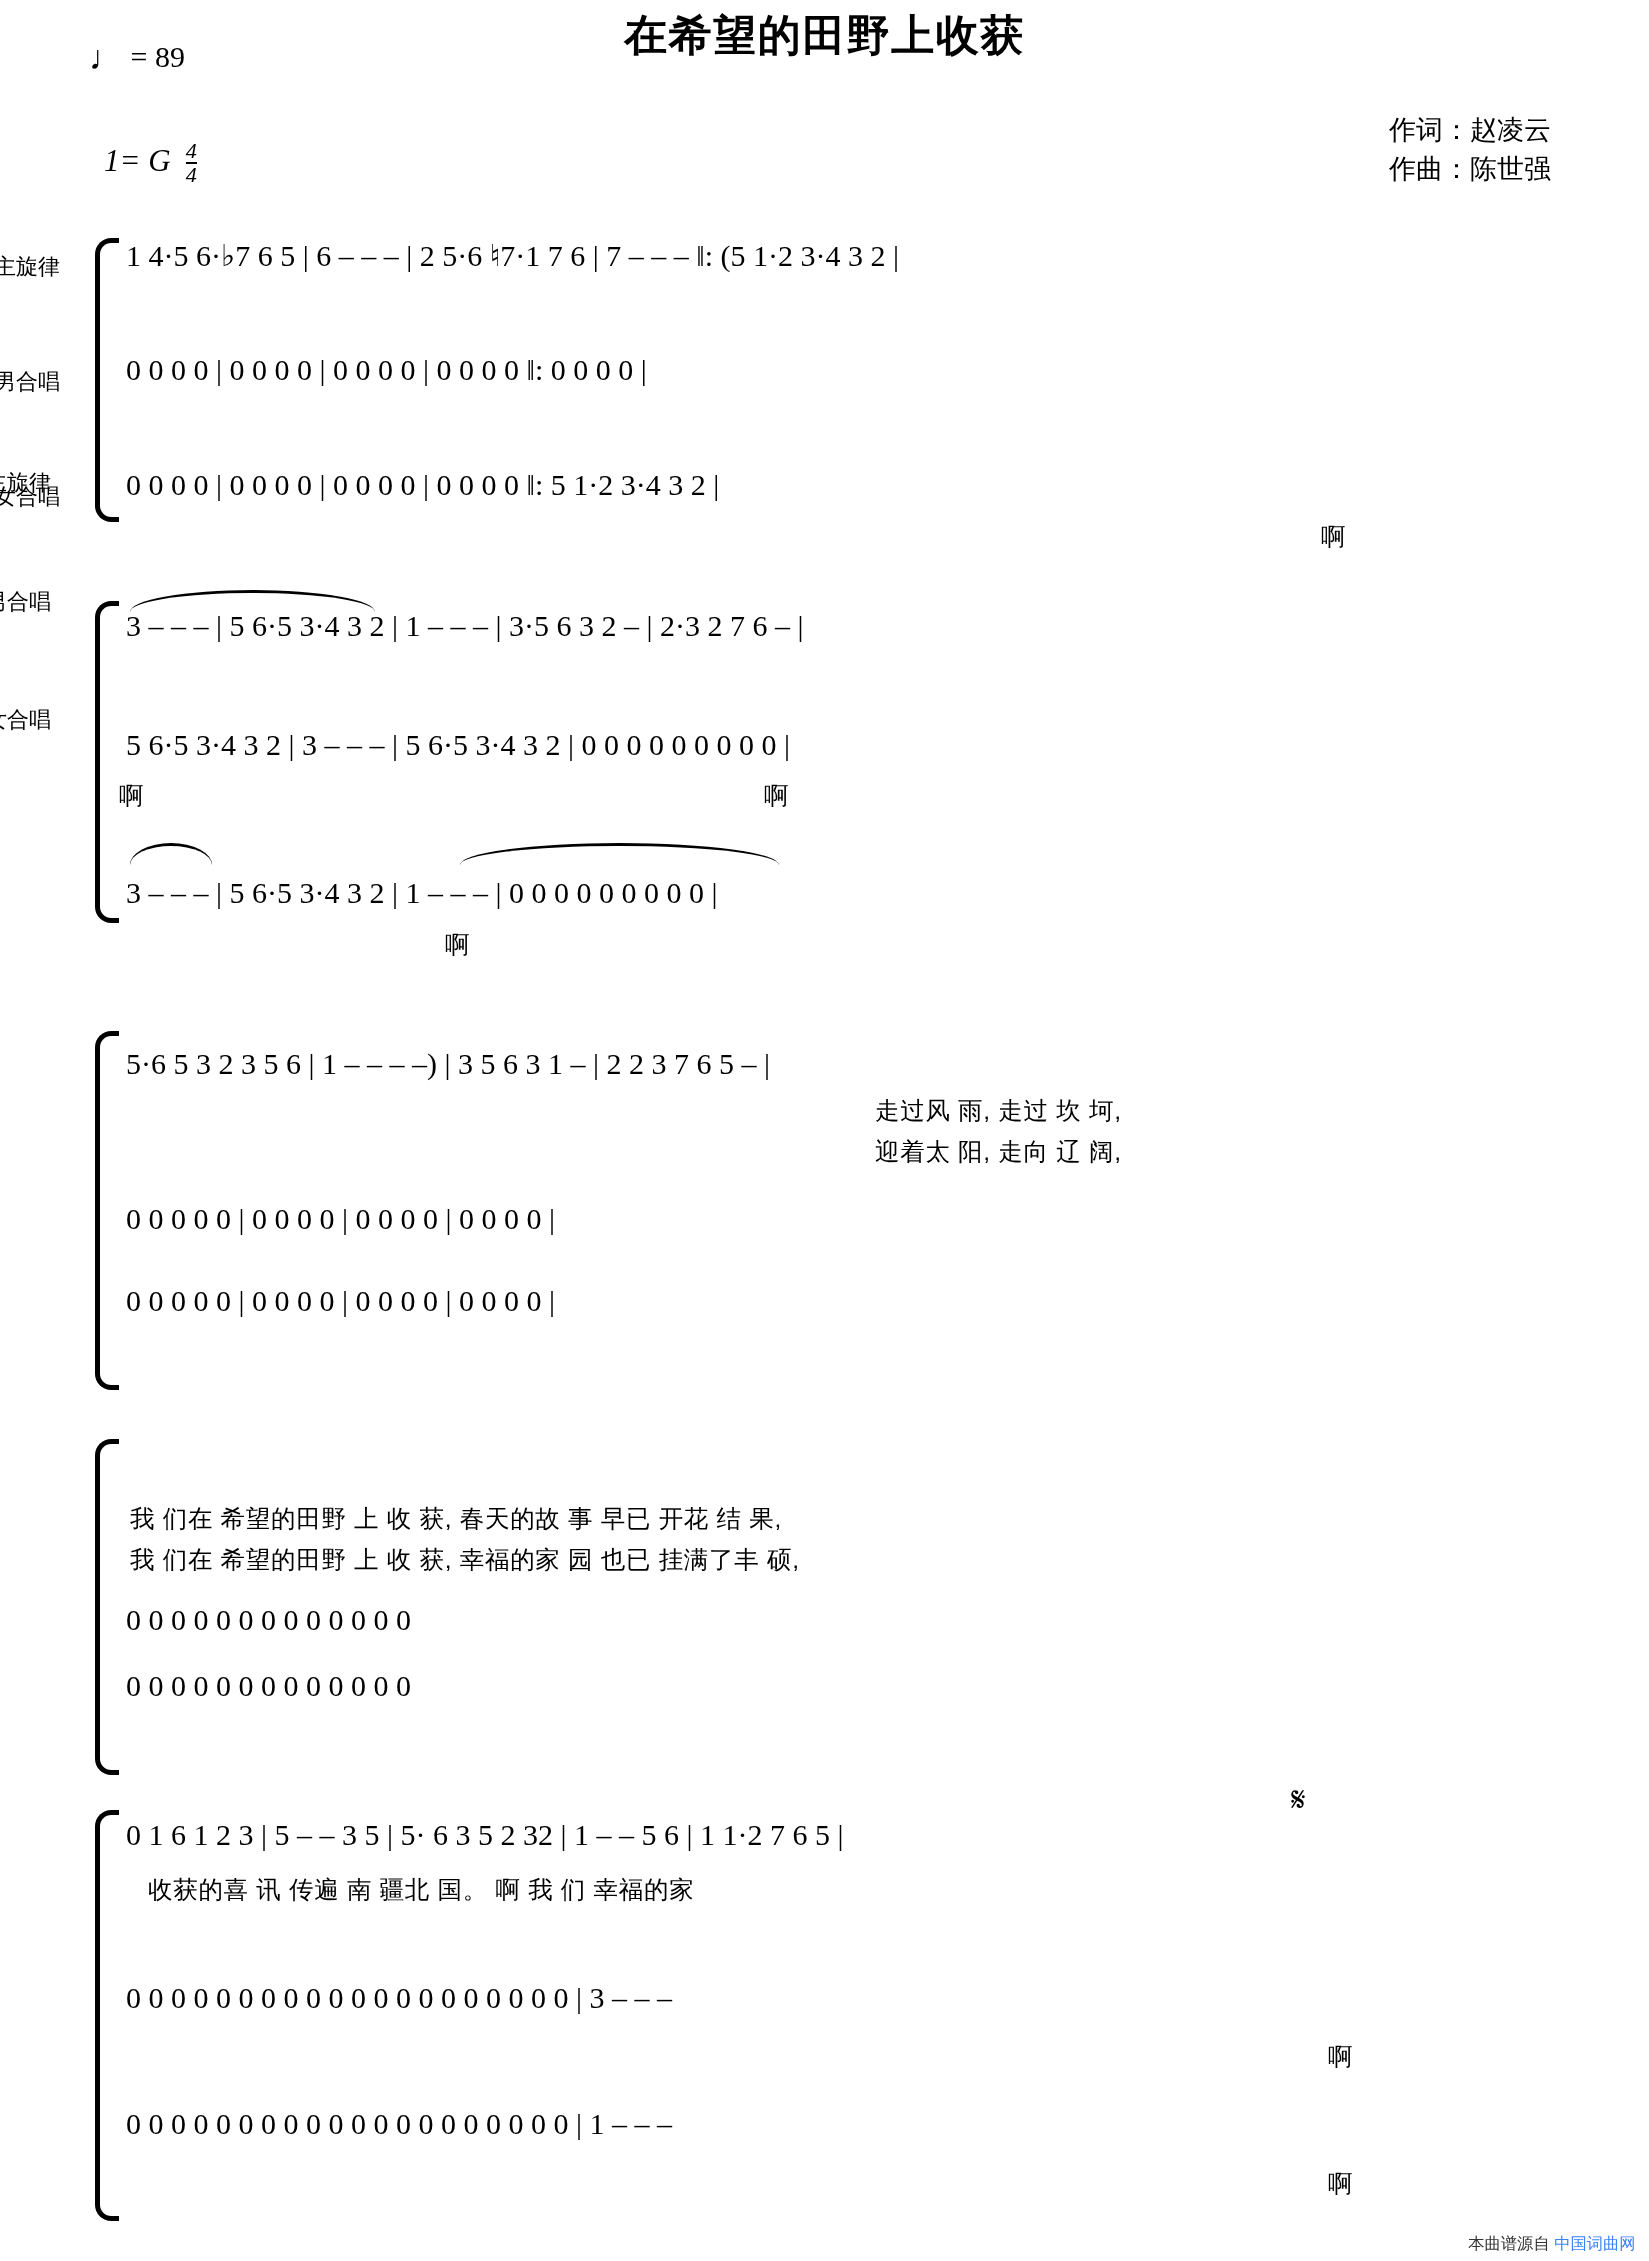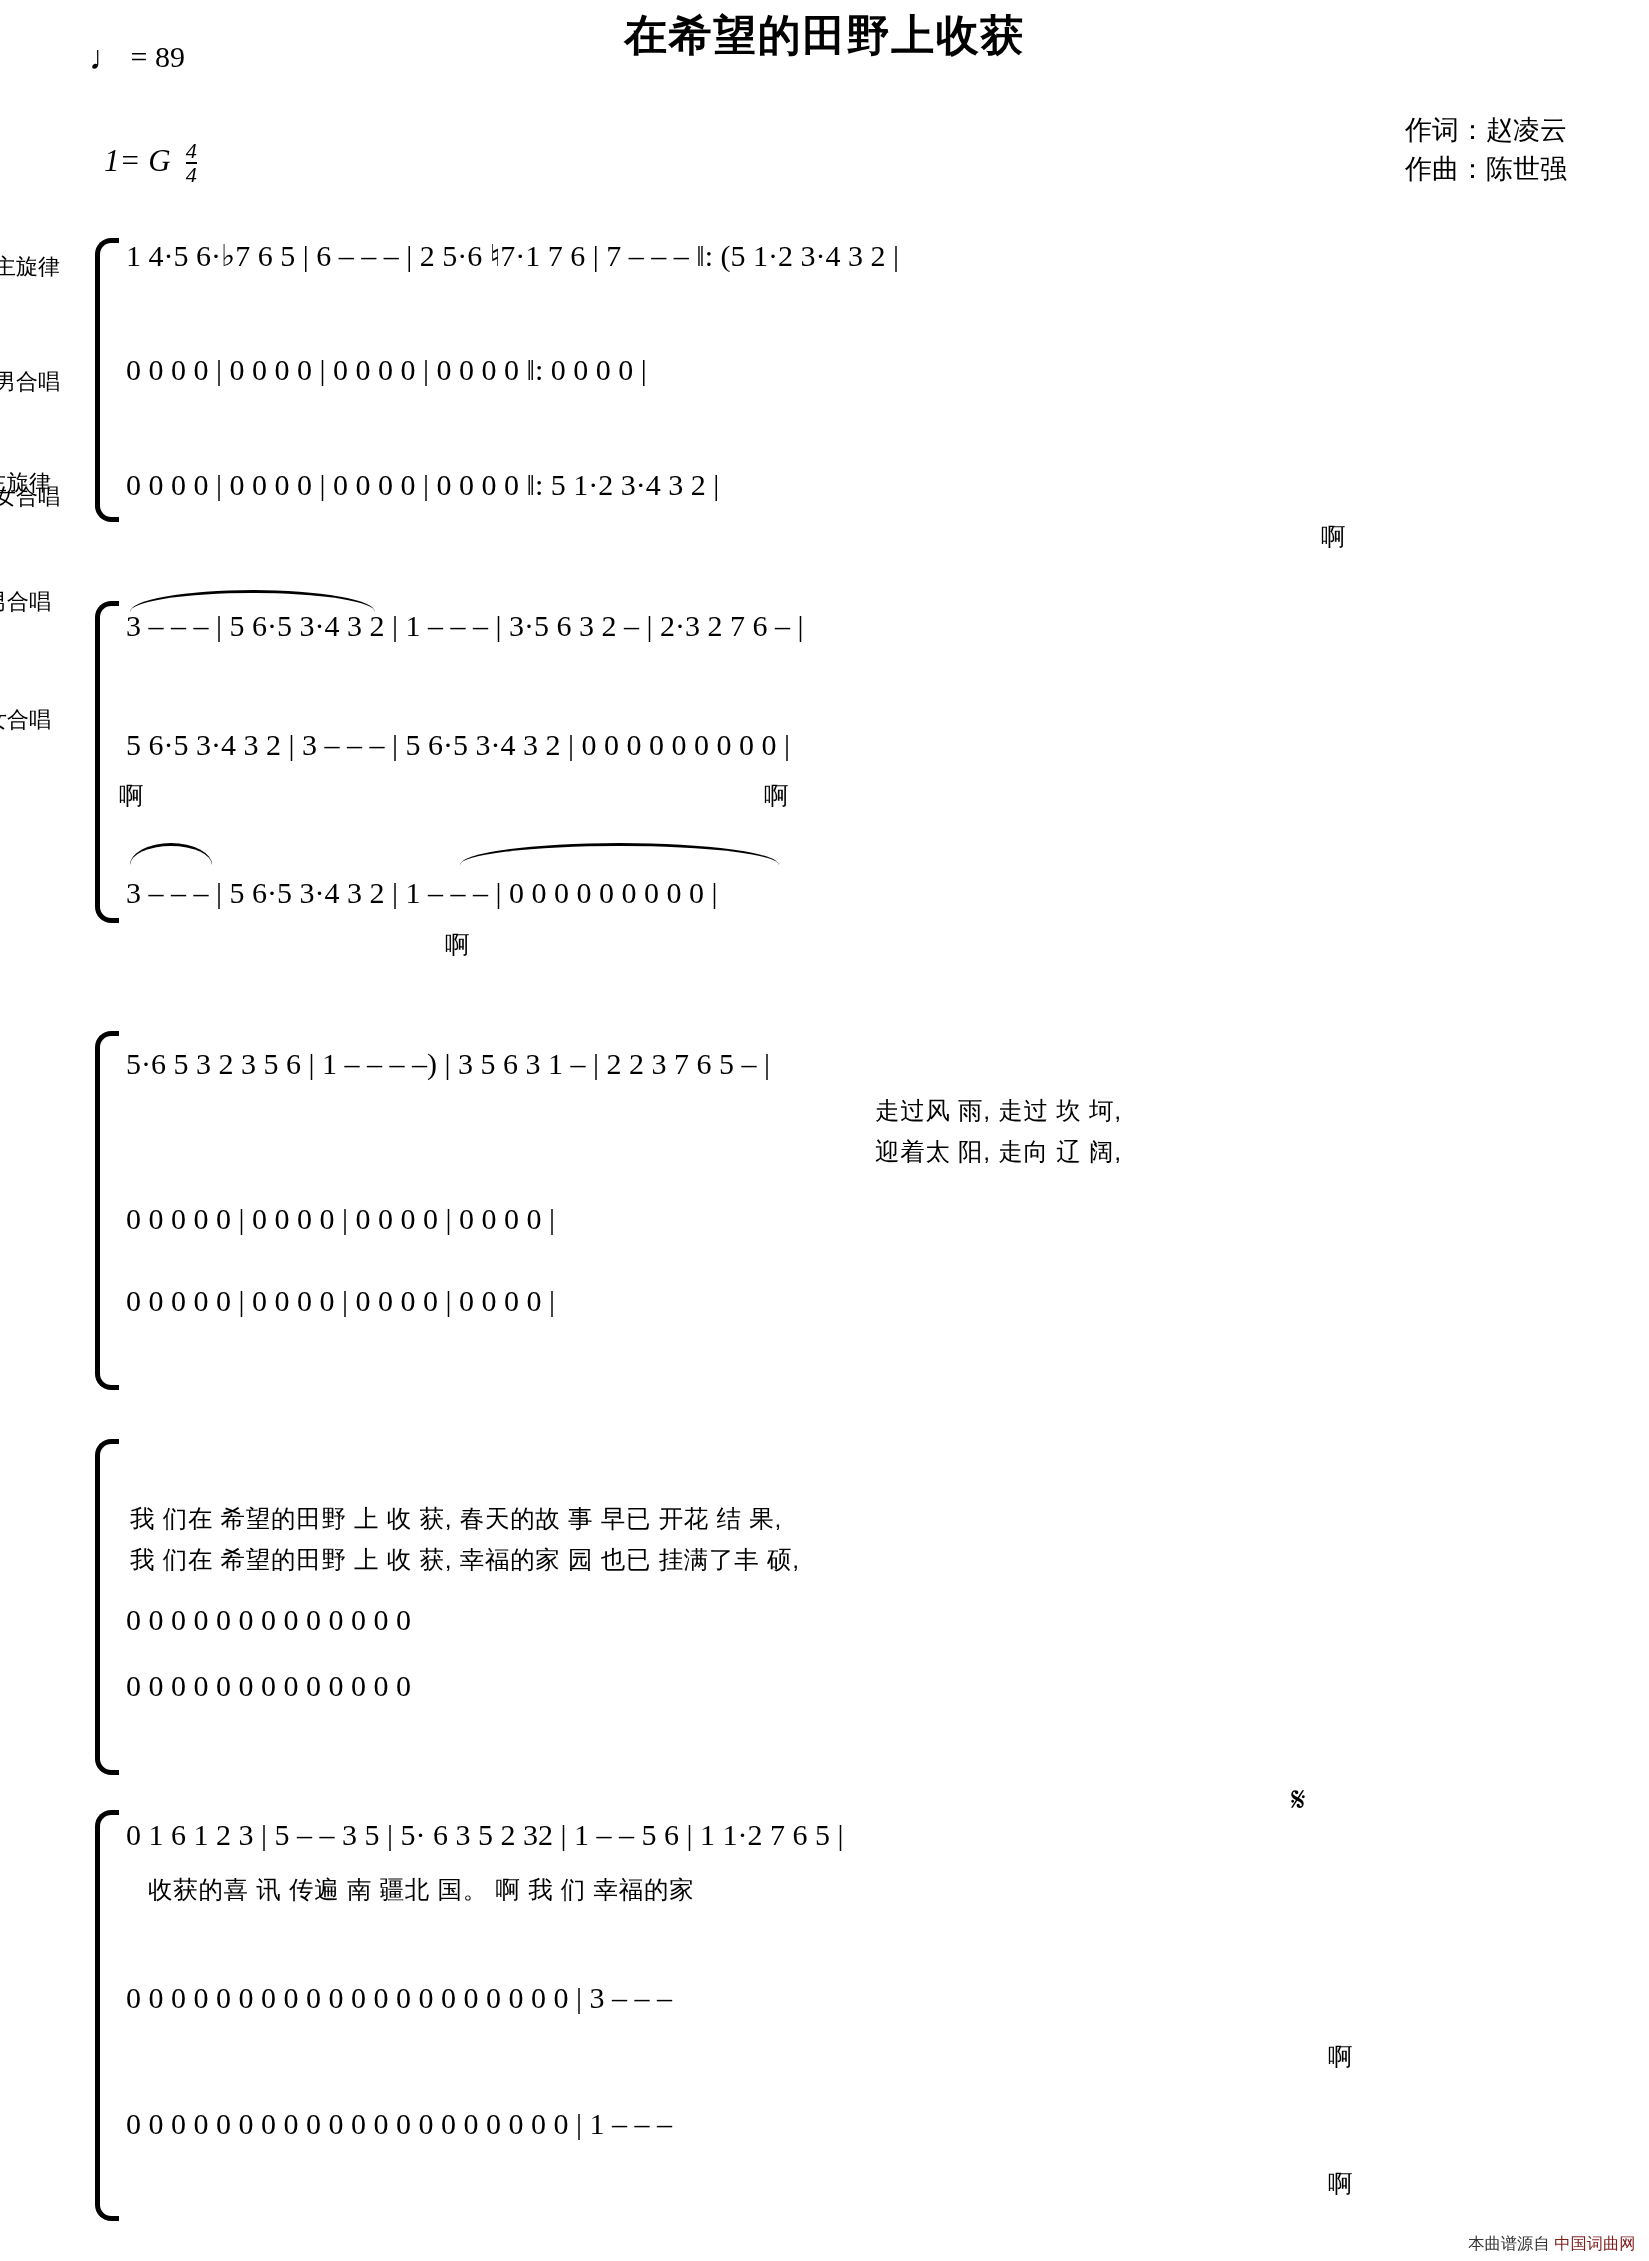--- a/index.html
+++ b/index.html
@@ -40,21 +40,21 @@
     vertical-align:middle;
     text-align:center;
     font-size:22px;
     line-height:1.0;
     margin-left:7.4px;
     position:relative;top:-1.5px;
   }
   .keysig .frac .num{display:block;}
   .keysig .frac .den{display:block;}
   .credits{
-    position:absolute;right:82px;top:111px;
+    position:absolute;right:98px;top:111px;
     font-family:"Liberation Sans", sans-serif;
     font-size:27px;
     line-height:1.45;
     text-align:left;
   }
 
   
   .sys{position:absolute;left:0;width:1649px;}
   .brace{
     position:absolute;
@@ -90,21 +90,21 @@
     border-radius:50%/100% 100% 0 0;
     height:19px;
   }
   .watermark{
     position:absolute;right:13.4px;bottom:6px;
     font-family:"Liberation Sans", sans-serif;
     font-size:16.3px;
     color:#333;
     white-space:nowrap;
   }
-  .watermark .red{color:#7f1d1d;}
+  .watermark .red{color:#3b82f6;}
   .segno{
     position:absolute;
     font-size:34px;
   }
 </style>
 </head>
 <body>
 
 <div class="sheet">
 

